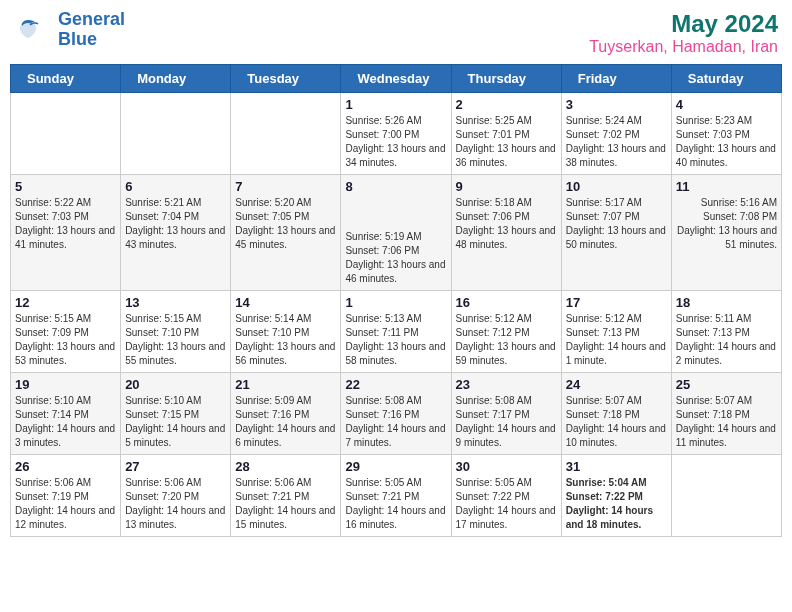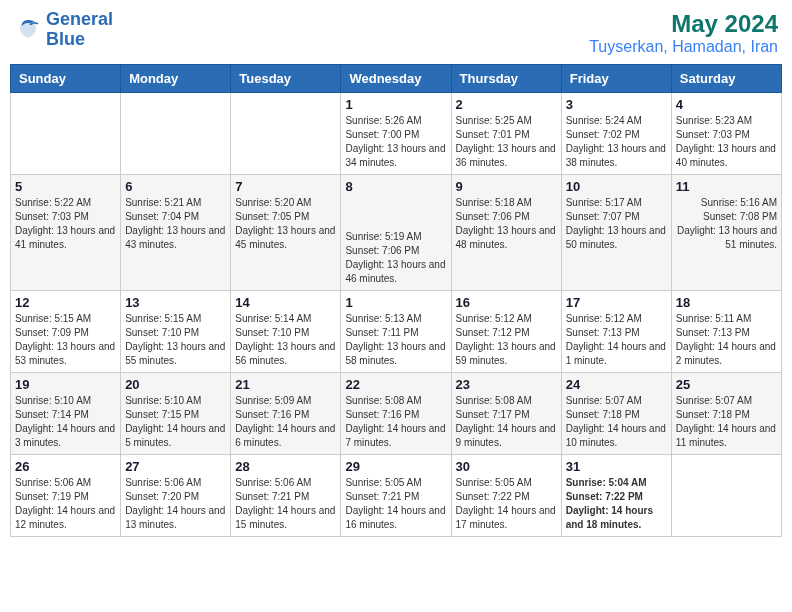--- a/index.html
+++ b/index.html
@@ -13,21 +13,21 @@
     .header {
       display: flex;
       justify-content: space-between;
       align-items: flex-start;
       margin-bottom: 8px;
       padding: 0 4px;
     }
     .logo {
       display: flex;
       align-items: center;
-      gap: 4px;
+      gap: 16px;
     }
     .logo-text {
       font-size: 18px;
       font-weight: bold;
       color: #1a1a2e;
       line-height: 1.1;
     }
     .logo-text span {
       color: #2a6db5;
     }
@@ -38,31 +38,31 @@
     .title-block {
       text-align: right;
     }
     .main-title {
       font-size: 24px;
       font-weight: bold;
       color: #0f766e;
     }
     .subtitle {
       font-size: 16px;
-      color: #3b82f6;
+      color: #ec4899;
     }
     .calendar {
       width: 100%;
       border-collapse: collapse;
       font-size: 11px;
     }
     .calendar thead tr th {
       background-color: #2a6db5;
       color: #fff;
-      padding: 6px 8px;
+      padding: 6px 16px;
       text-align: left;
       font-size: 13px;
       font-weight: bold;
       border: 1px solid #1a5a9a;
     }
     .calendar tbody tr td {
       vertical-align: top;
       border: 1px solid #ccc;
       padding: 4px;
       width: calc(100% / 7);

